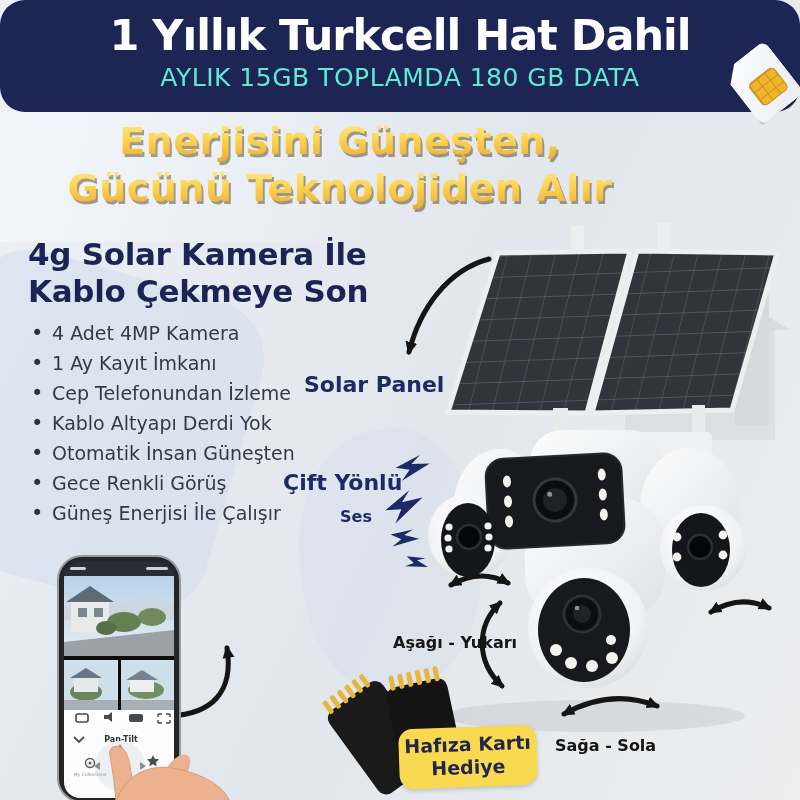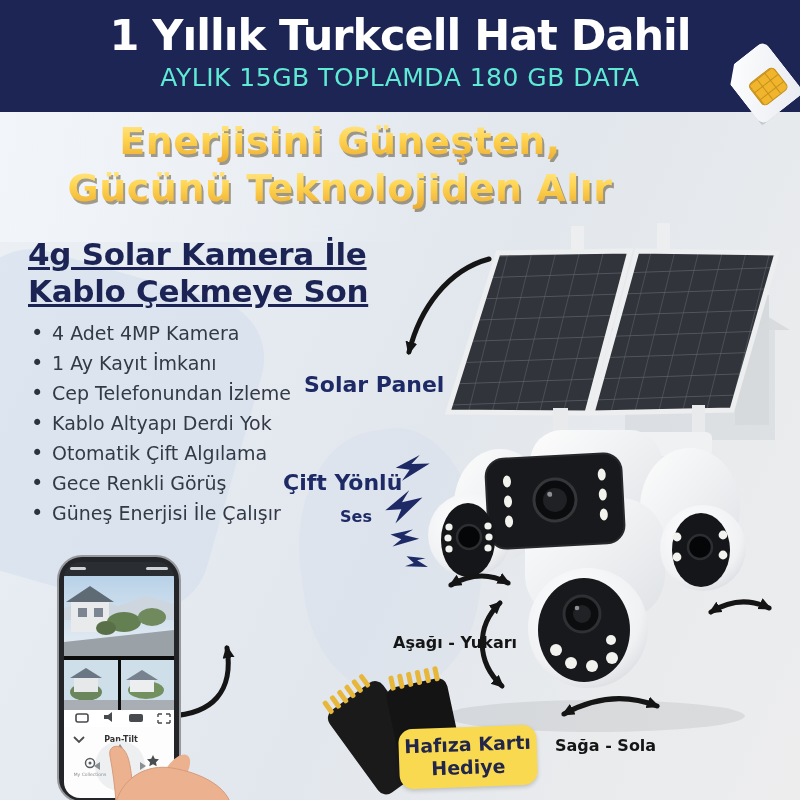--- a/index.html
+++ b/index.html
@@ -8,41 +8,41 @@
     font-family:"DejaVu Sans","Liberation Sans",sans-serif;
     background:linear-gradient(115deg,#eef2f6 0%,#e6ebf1 30%,#e2e7ed 55%,#e9ebed 80%,#ededee 100%);
   }
   
   .wash { position:absolute; z-index:0; pointer-events:none; }
   .wash-left { left:-60px; top:270px; width:300px; height:320px; background:#c9d8ea; opacity:.38; transform:rotate(16deg); border-radius:60px; }
   .wash-mid { left:300px; top:430px; width:180px; height:260px; background:#cfdcec; opacity:.30; transform:rotate(-8deg); border-radius:50% 40% 50% 40%; }
   .wash-top { left:0; top:112px; width:420px; height:130px; background:linear-gradient(100deg,#f3f6fa,rgba(243,246,250,0)); opacity:.8; }
 
   
-  .banner { position:absolute; left:0; top:0; width:800px; height:112px; background:#1c2553; z-index:5; text-align:center; }
+  .banner { position:absolute; left:0; top:0; width:800px; height:112px; background:#1c2553; z-index:5; text-align:center;border-radius:25px; }
   .banner-title { margin:0; padding-top:10px; font-size:43px; font-weight:bold; color:#ffffff; letter-spacing:-1px; line-height:50px; }
   .banner-sub { font-size:25px; font-weight:400; color:#5eead4; letter-spacing:.5px; margin-top:3px; }
   .sim-card { position:absolute; right:10px; top:50px; width:54px; height:66px; z-index:7;
     background:linear-gradient(135deg,#ffffff,#e8ebf1); border-radius:8px; transform:rotate(-38deg);
     clip-path:polygon(30% 0,100% 0,100% 100%,0 100%,0 22%); box-shadow:0 2px 5px rgba(0,0,0,.3); }
   .sim-chip { position:absolute; left:13px; top:25px; width:30px; height:26px; background:#f0b52c;
     border:1.5px solid #c28d18; border-radius:5px;
     background-image:linear-gradient(rgba(194,141,24,.9) 1px,transparent 1px),linear-gradient(90deg,rgba(194,141,24,.9) 1px,transparent 1px);
     background-size:10px 9px; }
 
   
   .gold-wrap { position:absolute; left:0; top:118px; width:680px; text-align:center; z-index:2; }
   .gold-line { font-size:38px; font-weight:bold; letter-spacing:.5px; line-height:47px;
     background:linear-gradient(180deg,#ffeb9a 0%,#ffd44f 45%,#e9a62f 100%);
     -webkit-background-clip:text; background-clip:text; color:transparent;
     filter:drop-shadow(2px 3px 0 rgba(62,47,9,.45)); }
 
   
   .feature { position:absolute; left:28px; top:236px; z-index:2; }
-  .feature-heading { margin:0; font-size:31px; font-weight:bold; color:#1b2454; line-height:37px; letter-spacing:-.3px;text-decoration:underline; }
+  .feature-heading { margin:0; font-size:31px; font-weight:bold; color:#1b2454; line-height:37px; letter-spacing:-.3px; }
   .bullets { margin:12px 0 0 0; padding:0; list-style:none; }
   .bullets li { position:relative; font-size:19px; color:#333a47; padding-left:24px; margin-bottom:8px; }
   .bullets li::before { content:"•"; position:absolute; left:3px; top:-1px; color:#2b3240; font-size:21px; }
 
   
   .callout { position:absolute; z-index:2; font-weight:bold; color:#1d2a66; }
   .lbl-solar { left:304px; top:372px; font-size:22px; }
   .lbl-audio1 { left:283px; top:470px; font-size:22px; }
   .lbl-audio2 { left:340px; top:507px; font-size:16px; }
   .lbl-phone { left:170px; top:590px; width:210px; text-align:center; font-size:16px; line-height:22px; }
@@ -299,21 +299,21 @@
   <section class="feature">
     <h2 class="feature-heading">
       <div>4g Solar Kamera İle</div>
       <div>Kablo Çekmeye Son</div>
     </h2>
     <ul class="bullets">
       <li>4 Adet 4MP Kamera</li>
       <li>1 Ay Kayıt İmkanı</li>
       <li>Cep Telefonundan İzleme</li>
       <li>Kablo Altyapı Derdi Yok</li>
-      <li>Otomatik Çift Algılama</li>
+      <li>Otomatik İnsan Güneşten</li>
       <li>Gece Renkli Görüş</li>
       <li>Güneş Enerjisi İle Çalışır</li>
     </ul>
   </section>
 
   <div class="callout lbl-solar">Solar Panel</div>
   <div class="callout lbl-audio1">Çift Yönlü</div>
   <div class="callout lbl-audio2">Ses</div>
   <div class="callout lbl-dark lbl-tilt">Aşağı - Yukarı</div>
   <div class="callout lbl-dark lbl-pan">Sağa - Sola</div>

